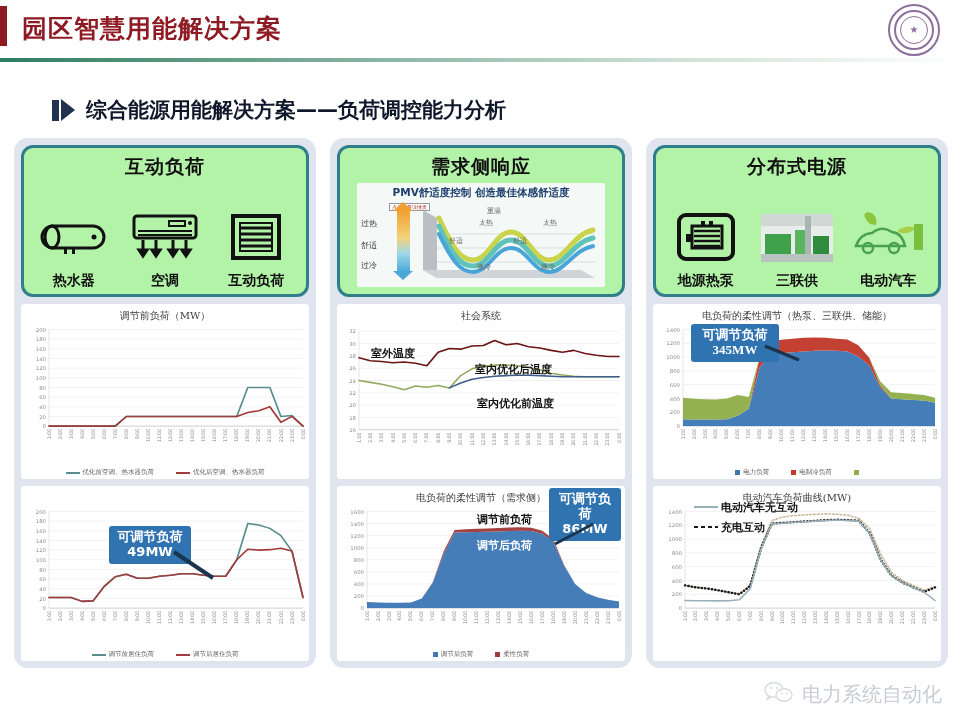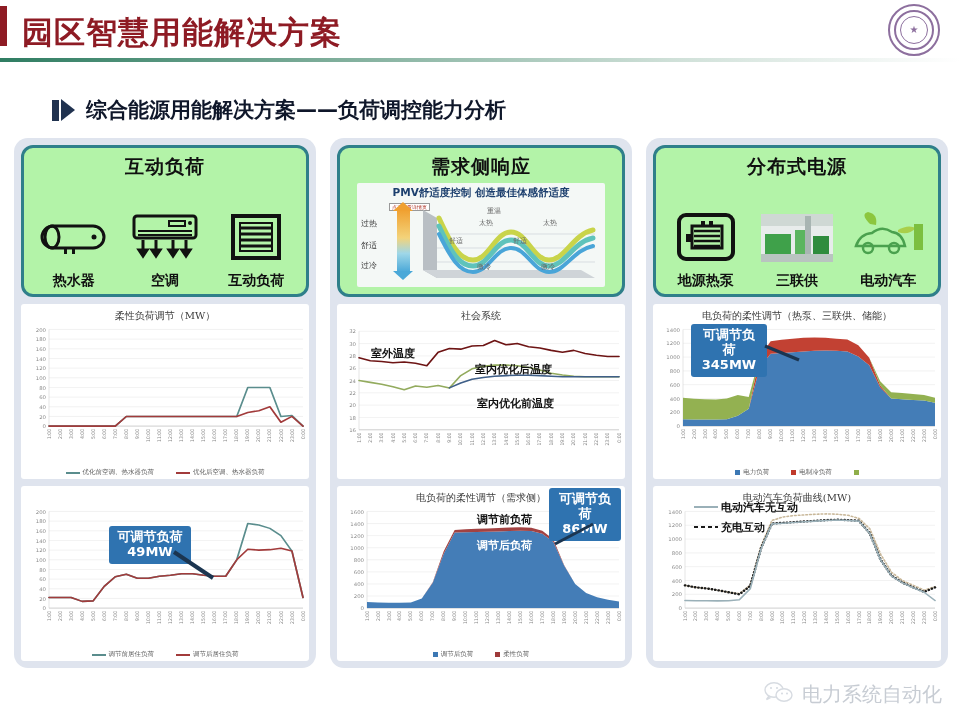--- a/index.html
+++ b/index.html
@@ -12,21 +12,21 @@
   }
 
   
   .header { position: absolute; left: 0; top: 0; width: 960px; height: 72px; }
   .hdr-accent {
     position: absolute; left: 0; top: 6px; width: 7px; height: 40px;
     background: #8e1b24;
   }
   .hdr-title {
     position: absolute; left: 22px; top: 12px;
-    font-size: 31px; font-weight: bold; color: #8e1b24;
+    font-size: 25px; font-weight: bold; color: #8e1b24;
     letter-spacing: 1px;
     font-family: "DejaVu Sans", "Liberation Sans", sans-serif;
   }
   .hdr-rule {
     position: absolute; left: 0; top: 58px; width: 960px; height: 4px;
     background: linear-gradient(to right, #2f7d62 0%, #7fae9b 35%, #cfe0d8 70%, #ffffff 100%);
   }
   .logo {
     position: absolute; right: 20px; top: 4px; width: 52px; height: 52px;
     border-radius: 50%;
@@ -224,21 +224,21 @@
                 <line x1="13" y1="34" x2="45" y2="34"></line>
               </g>
             </svg>
           </div>
           <div class="icon-label">互动负荷</div>
         </div>
       </div>
     </div>
 
     <div class="chart">
-      <div class="chart-title">柔性负荷调节（MW）</div>
+      <div class="chart-title">调节前负荷（MW）</div>
       <div class="plot">
           <svg class="cv" id="cv0" viewBox="0 0 288 170" preserveAspectRatio="none">
             <line x1="28" y1="112" x2="282" y2="112" stroke="#ececec" stroke-width="0.7"></line>
             <text x="25" y="114.4" text-anchor="end" font-size="5.4" fill="#8a8a8a" font-family="DejaVu Sans, sans-serif">0</text>
             <line x1="28" y1="101.4" x2="282" y2="101.4" stroke="#ececec" stroke-width="0.7"></line>
             <text x="25" y="103.80000000000001" text-anchor="end" font-size="5.4" fill="#8a8a8a" font-family="DejaVu Sans, sans-serif">20</text>
             <line x1="28" y1="90.8" x2="282" y2="90.8" stroke="#ececec" stroke-width="0.7"></line>
             <text x="25" y="93.2" text-anchor="end" font-size="5.4" fill="#8a8a8a" font-family="DejaVu Sans, sans-serif">40</text>
             <line x1="28" y1="80.2" x2="282" y2="80.2" stroke="#ececec" stroke-width="0.7"></line>
             <text x="25" y="82.60000000000001" text-anchor="end" font-size="5.4" fill="#8a8a8a" font-family="DejaVu Sans, sans-serif">60</text>
@@ -627,21 +627,21 @@
             <text x="0" y="0" font-size="5" fill="#8a8a8a" font-family="DejaVu Sans, sans-serif" transform="translate(239.77391304347825,115) rotate(-90)" text-anchor="end">20:00</text>
             <text x="0" y="0" font-size="5" fill="#8a8a8a" font-family="DejaVu Sans, sans-serif" transform="translate(250.73043478260868,115) rotate(-90)" text-anchor="end">21:00</text>
             <text x="0" y="0" font-size="5" fill="#8a8a8a" font-family="DejaVu Sans, sans-serif" transform="translate(261.68695652173915,115) rotate(-90)" text-anchor="end">22:00</text>
             <text x="0" y="0" font-size="5" fill="#8a8a8a" font-family="DejaVu Sans, sans-serif" transform="translate(272.6434782608696,115) rotate(-90)" text-anchor="end">23:00</text>
             <text x="0" y="0" font-size="5" fill="#8a8a8a" font-family="DejaVu Sans, sans-serif" transform="translate(283.6,115) rotate(-90)" text-anchor="end">0:00</text>
             <path d="M30,104.42857142857143 L40.95652173913044,104.80714285714286 L51.913043478260875,104.80714285714286 L62.869565217391305,104.80714285714286 L73.82608695652175,104.42857142857143 L84.78260869565217,100.64285714285714 L95.73913043478261,93.07142857142857 L106.69565217391305,47.64285714285715 L117.65217391304348,32.5 L128.6086956521739,31.742857142857147 L139.56521739130434,30.985714285714295 L150.52173913043478,30.228571428571428 L161.47826086956522,29.471428571428575 L172.43478260869566,29.09285714285714 L183.3913043478261,29.471428571428575 L194.34782608695653,30.228571428571428 L205.30434782608697,35.528571428571425 L216.2608695652174,45.37142857142857 L227.2173913043478,69.6 L238.17391304347825,81.71428571428572 L249.1304347826087,82.47142857142858 L260.0869565217391,83.22857142857143 L271.04347826086956,83.98571428571428 L282,86.25714285714285 L282,112 L271.04347826086956,112 L260.0869565217391,112 L249.1304347826087,112 L238.17391304347825,112 L227.2173913043478,112 L216.2608695652174,112 L205.30434782608697,112 L194.34782608695653,112 L183.3913043478261,112 L172.43478260869566,112 L161.47826086956522,112 L150.52173913043478,112 L139.56521739130434,112 L128.6086956521739,112 L117.65217391304348,112 L106.69565217391305,112 L95.73913043478261,112 L84.78260869565217,112 L73.82608695652175,112 L62.869565217391305,112 L51.913043478260875,112 L40.95652173913044,112 L30,112 Z" fill="#3c78b4" fill-opacity="0.96"></path>
             <path d="M30,104.42857142857143 L40.95652173913044,104.80714285714286 L51.913043478260875,104.80714285714286 L62.869565217391305,104.80714285714286 L73.82608695652175,104.42857142857143 L84.78260869565217,100.64285714285714 L95.73913043478261,93.07142857142857 L106.69565217391305,36.28571428571428 L117.65217391304348,18.871428571428567 L128.6086956521739,17.357142857142847 L139.56521739130434,16.221428571428575 L150.52173913043478,15.085714285714289 L161.47826086956522,14.707142857142856 L172.43478260869566,15.085714285714289 L183.3913043478261,16.221428571428575 L194.34782608695653,16.978571428571428 L205.30434782608697,23.41428571428571 L216.2608695652174,37.042857142857144 L227.2173913043478,67.32857142857142 L238.17391304347825,81.71428571428572 L249.1304347826087,82.47142857142858 L260.0869565217391,83.22857142857143 L271.04347826086956,83.98571428571428 L282,86.25714285714285 L282,86.25714285714285 L271.04347826086956,83.98571428571428 L260.0869565217391,83.22857142857143 L249.1304347826087,82.47142857142858 L238.17391304347825,81.71428571428572 L227.2173913043478,69.6 L216.2608695652174,45.37142857142857 L205.30434782608697,35.528571428571425 L194.34782608695653,30.228571428571428 L183.3913043478261,29.471428571428575 L172.43478260869566,29.09285714285714 L161.47826086956522,29.471428571428575 L150.52173913043478,30.228571428571428 L139.56521739130434,30.985714285714295 L128.6086956521739,31.742857142857147 L117.65217391304348,32.5 L106.69565217391305,47.64285714285715 L95.73913043478261,93.07142857142857 L84.78260869565217,100.64285714285714 L73.82608695652175,104.42857142857143 L62.869565217391305,104.80714285714286 L51.913043478260875,104.80714285714286 L40.95652173913044,104.80714285714286 L30,104.42857142857143 Z" fill="#c0392b" fill-opacity="0.96"></path>
             <path d="M30,80.95714285714286 L40.95652173913044,82.09285714285714 L51.913043478260875,82.47142857142858 L62.869565217391305,82.85 L73.82608695652175,81.71428571428572 L84.78260869565217,77.92857142857142 L95.73913043478261,80.2 L106.69565217391305,36.28571428571428 L117.65217391304348,18.871428571428567 L128.6086956521739,17.357142857142847 L139.56521739130434,16.221428571428575 L150.52173913043478,15.085714285714289 L161.47826086956522,14.707142857142856 L172.43478260869566,15.085714285714289 L183.3913043478261,16.221428571428575 L194.34782608695653,16.978571428571428 L205.30434782608697,23.41428571428571 L216.2608695652174,37.042857142857144 L227.2173913043478,62.785714285714285 L238.17391304347825,74.9 L249.1304347826087,75.65714285714286 L260.0869565217391,76.79285714285714 L271.04347826086956,77.92857142857142 L282,80.95714285714286 L282,86.25714285714285 L271.04347826086956,83.98571428571428 L260.0869565217391,83.22857142857143 L249.1304347826087,82.47142857142858 L238.17391304347825,81.71428571428572 L227.2173913043478,67.32857142857142 L216.2608695652174,37.042857142857144 L205.30434782608697,23.41428571428571 L194.34782608695653,16.978571428571428 L183.3913043478261,16.221428571428575 L172.43478260869566,15.085714285714289 L161.47826086956522,14.707142857142856 L150.52173913043478,15.085714285714289 L139.56521739130434,16.221428571428575 L128.6086956521739,17.357142857142847 L117.65217391304348,18.871428571428567 L106.69565217391305,36.28571428571428 L95.73913043478261,93.07142857142857 L84.78260869565217,100.64285714285714 L73.82608695652175,104.42857142857143 L62.869565217391305,104.80714285714286 L51.913043478260875,104.80714285714286 L40.95652173913044,104.80714285714286 L30,104.42857142857143 Z" fill="#8fae4a" fill-opacity="0.96"></path>
           </svg>
         </div>
-      <div class="callout" style="left:38px; top:20px; width:76px;">可调节负荷345MW</div>
+      <div class="callout" style="left:38px; top:20px; width:88px;font-family:Liberation Serif, serif;">可调节负荷345MW</div>
       <svg style="position:absolute;left:110px;top:36px;width:48px;height:28px;z-index:5" viewBox="0 0 48 28">
         <line x1="2" y1="6" x2="36" y2="20" stroke="#1b3550" stroke-width="3.5"></line>
       </svg>
       <div class="legend">
         <span class="leg">
             <span class="swatch-box" style="background:#3c78b4"></span>
           <span>电力负荷</span>
           </span>
         <span class="leg">
             <span class="swatch-box" style="background:#c0392b"></span>

